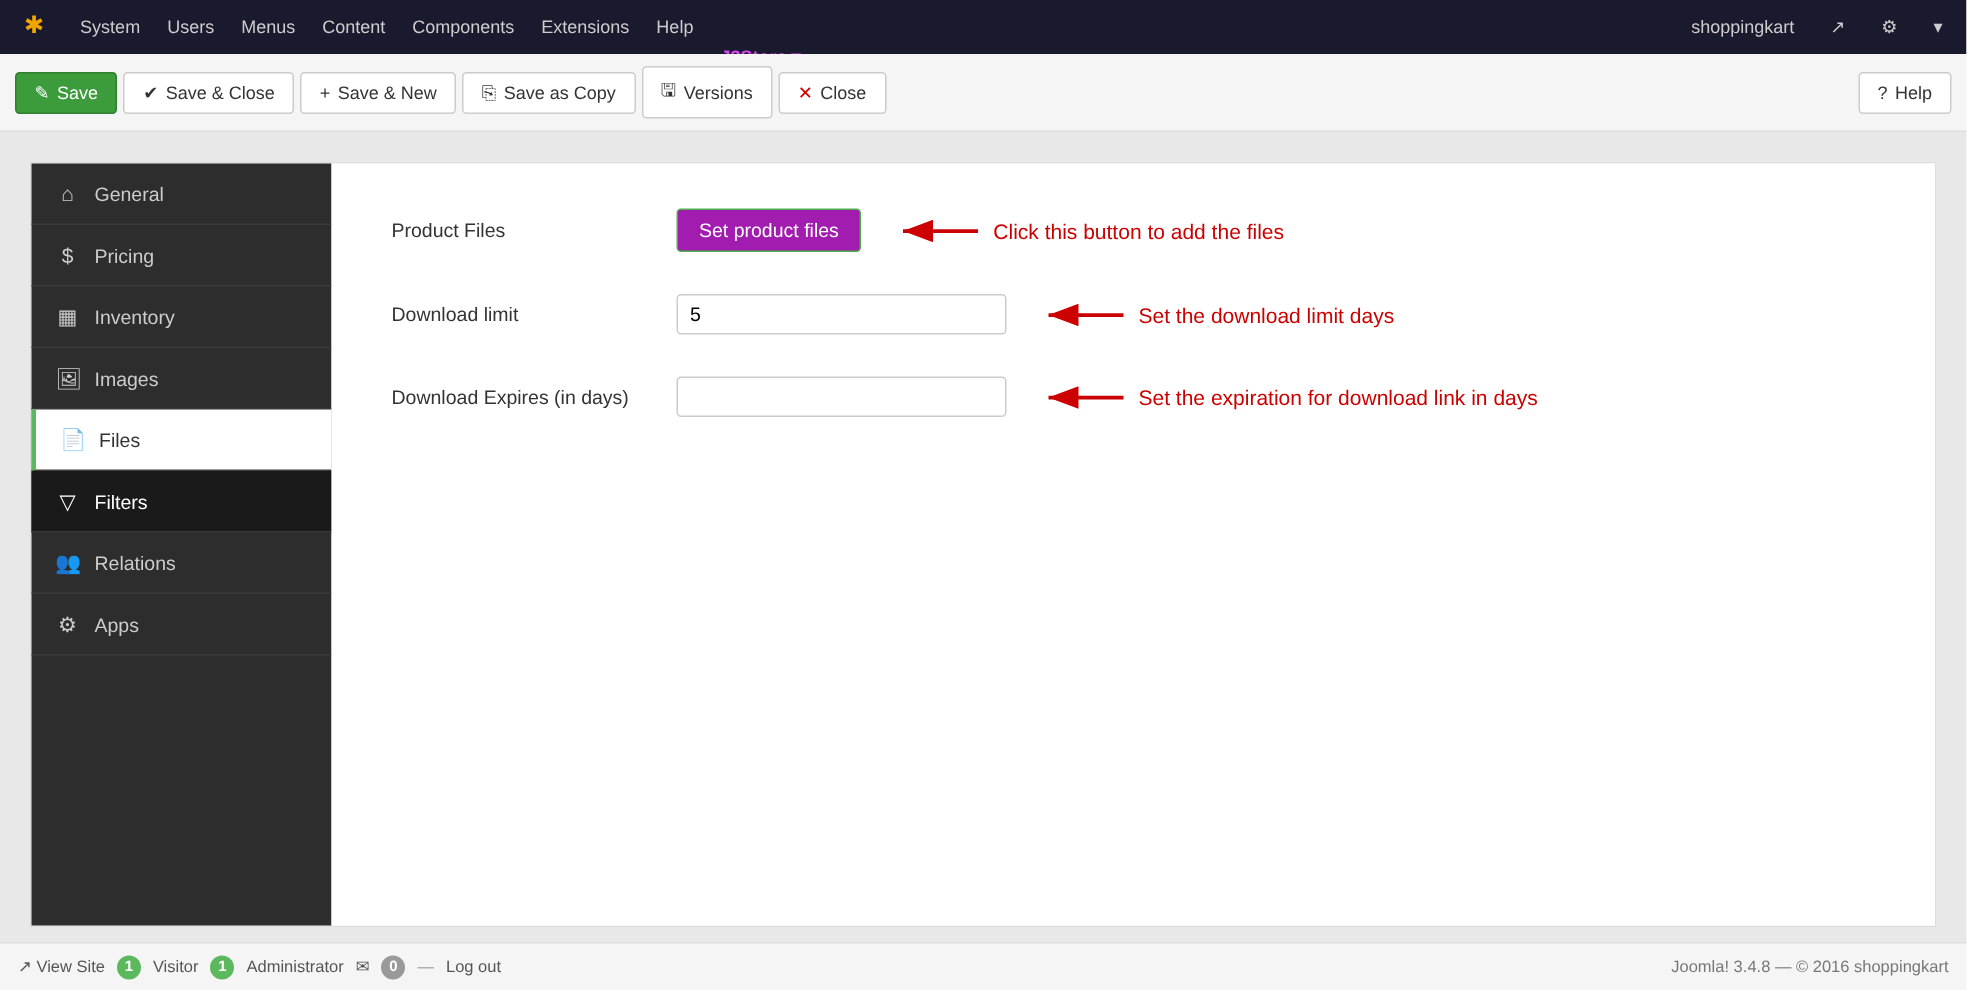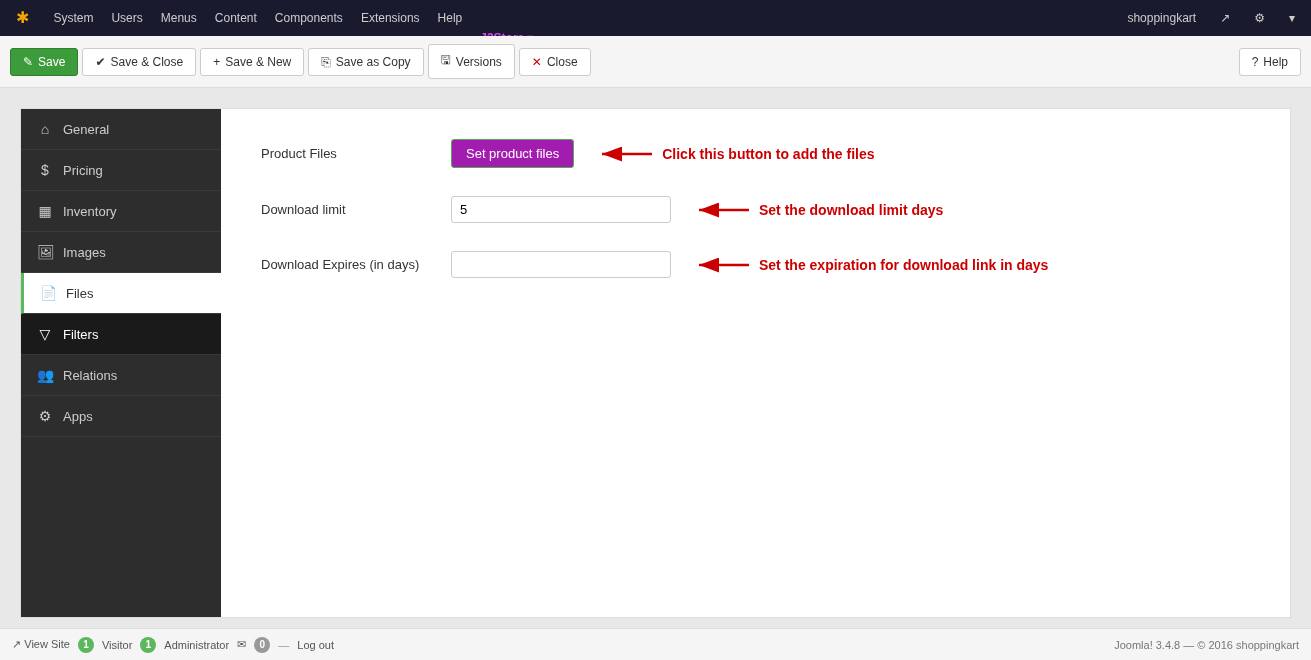--- a/index.html
+++ b/index.html
@@ -168,21 +168,21 @@
       display: flex;
       align-items: center;
       gap: 8px;
     }
     .arrow-svg {
       flex-shrink: 0;
     }
     .annotation-text {
       color: #cc0000;
       font-size: 14px;
-      font-weight: bold;
+      font-weight: normal;
     }
 
     input[type="text"] {
       width: 220px;
       padding: 5px 8px;
       border: 1px solid #ccc;
       border-radius: 3px;
       font-size: 13px;
     }
 

